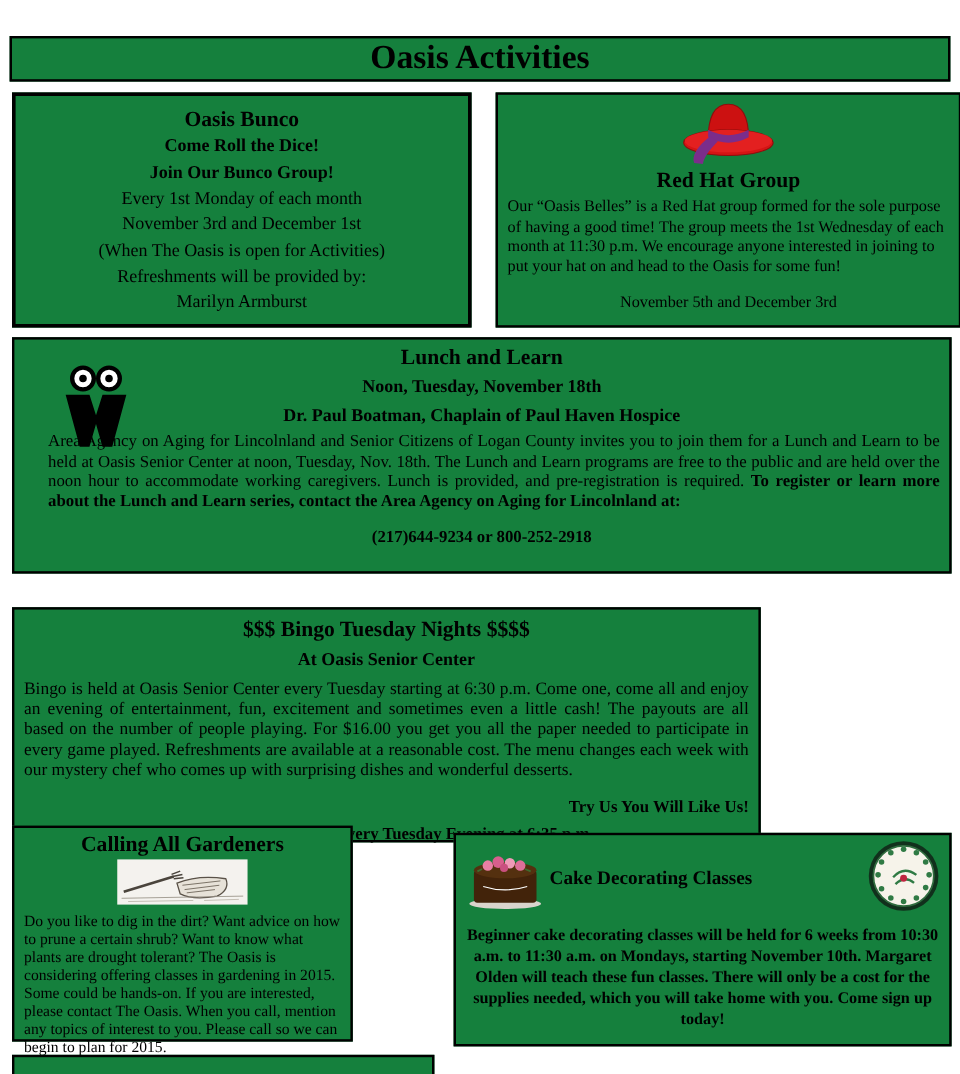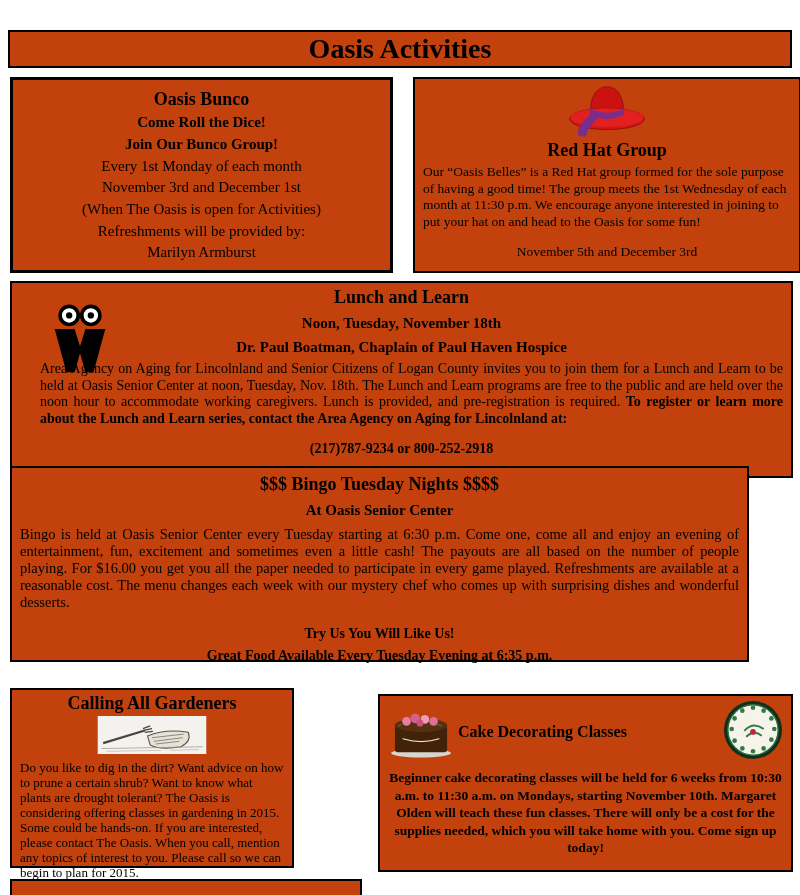--- a/index.html
+++ b/index.html
@@ -1,19 +1,19 @@
 <!DOCTYPE html>
 <html><head>
 <meta charset="utf-8">
 <style>
   *{box-sizing:border-box;}
   html,body{margin:0;padding:0;}
   body{width:800px;height:895px;position:relative;background:#fff;color:#000;
        font-family:"Liberation Serif",serif;overflow:hidden;}
-  .box{position:absolute;border:2px solid #000;background:#c2410c;}
+  .box{position:absolute;border:2px solid #000;background:#15803d;}
   .b{font-weight:bold;}
   .sec-title{font-size:18px;font-weight:bold;text-align:center;}
 
   .header-box{left:8px;top:30px;width:784px;height:38px;display:flex;align-items:center;justify-content:center;}
   .page-title{font-size:28px;font-weight:bold;}
 
   .bunco-box{left:10px;top:77px;width:383px;height:196px;border-width:3px;
              display:flex;flex-direction:column;justify-content:space-evenly;align-items:center;
              padding:4px 0;text-align:center;}
   .bunco-line{font-size:15px;}
@@ -22,24 +22,24 @@
   .hat-wrap{text-align:center;height:58px;}
   .redhat-body{font-size:13.5px;line-height:16.5px;margin-top:3px;}
   .redhat-dates{font-size:13.5px;text-align:center;margin-top:7px;}
 
   .lunch-box{left:10px;top:281px;width:783px;height:197px;padding:4px 8px;}
   .lunch-icon{position:absolute;left:40px;top:20px;}
   .lunch-line{font-size:15px;font-weight:bold;text-align:center;margin-top:7px;}
   .lunch-body{font-size:14px;line-height:16.5px;margin-top:5px;text-align:justify;margin-left:20px;}
   .lunch-phone{font-size:14px;font-weight:bold;text-align:center;margin-top:3px;}
 
-  .bingo-box{left:10px;top:466px;width:739px;height:196px;padding:6px 8px;}
+  .bingo-box{left:10px;top:506px;width:624px;height:196px;padding:6px 8px;}
   .bingo-sub{font-size:15px;font-weight:bold;text-align:center;margin-top:7px;}
   .bingo-body{font-size:14.5px;line-height:17px;margin-top:7px;text-align:justify;}
-  .bingo-tag1{font-size:14px;font-weight:bold;text-align:center;margin-top:9px;}
+  .bingo-tag1{font-size:14px;font-weight:bold;text-align:right;margin-top:9px;}
   .bingo-tag2{font-size:14px;font-weight:bold;text-align:center;margin-top:6px;}
 
   .gardeners-box{left:10px;top:688px;width:284px;height:180px;padding:3px 8px;}
   .tools-wrap{text-align:center;height:40px;margin-top:2px;}
   .gardeners-body{font-size:13px;line-height:15px;margin-top:4px;}
 
   .cake-box{left:378px;top:694px;width:415px;height:178px;padding:4px 8px;}
   .cake-header{display:flex;align-items:center;justify-content:space-between;}
   .cake-title{font-size:16px;font-weight:bold;flex:1;padding:0 4px;}
   .cake-body{font-size:13.5px;line-height:17.5px;font-weight:bold;text-align:center;margin-top:5px;}
@@ -86,21 +86,21 @@
       <circle cx="43" cy="13" r="10" fill="#fff" stroke="#000" stroke-width="4"></circle>
       <circle cx="19" cy="13" r="3.5" fill="#000"></circle>
       <circle cx="43" cy="13" r="3.5" fill="#000"></circle>
       <path d="M3 28 L25 28 L31 47 L37 28 L59 28 L46 76 L37 76 L31 55 L25 76 L16 76 Z" fill="#000"></path>
     </svg>
   </div>
   <div class="sec-title">Lunch and Learn</div>
   <div class="lunch-line">Noon, Tuesday, November 18th</div>
   <div class="lunch-line">Dr. Paul Boatman, Chaplain of Paul Haven Hospice</div>
   <p class="lunch-body"><span>Area Agency on Aging for Lincolnland and Senior Citizens of Logan County invites you to join them for a Lunch and Learn to be held at Oasis Senior Center at noon, Tuesday, Nov. 18th.  The Lunch and Learn programs are free to the public and are held over the noon hour to accommodate working caregivers.  Lunch is provided, and pre-registration is required.</span> <span class="b">To register or learn more about the Lunch and Learn series, contact the Area Agency on Aging for Lincolnland at:</span></p>
-  <div class="lunch-phone">(217)787-9234 or 800-252-2918</div>
+  <div class="lunch-phone">(217)644-9234 or 800-252-2918</div>
 </div>
 
 <div class="box bingo-box">
   <div class="sec-title">$$$ Bingo Tuesday Nights $$$$</div>
   <div class="bingo-sub">At Oasis Senior Center</div>
   <p class="bingo-body">Bingo is held at Oasis Senior Center every Tuesday starting at 6:30 p.m.  Come one, come all and enjoy an evening of entertainment, fun, excitement and sometimes even a little cash!  The payouts are all based on the number of people playing.  For $16.00 you get you all the paper needed to participate in every game played.  Refreshments are available at a reasonable cost.  The menu changes each week with our mystery chef  who comes up with surprising dishes and wonderful desserts.</p>
   <div class="bingo-tag1">Try Us You Will Like Us!</div>
   <div class="bingo-tag2">Great Food Available Every Tuesday Evening at 6:35 p.m.</div>
 </div>
 

